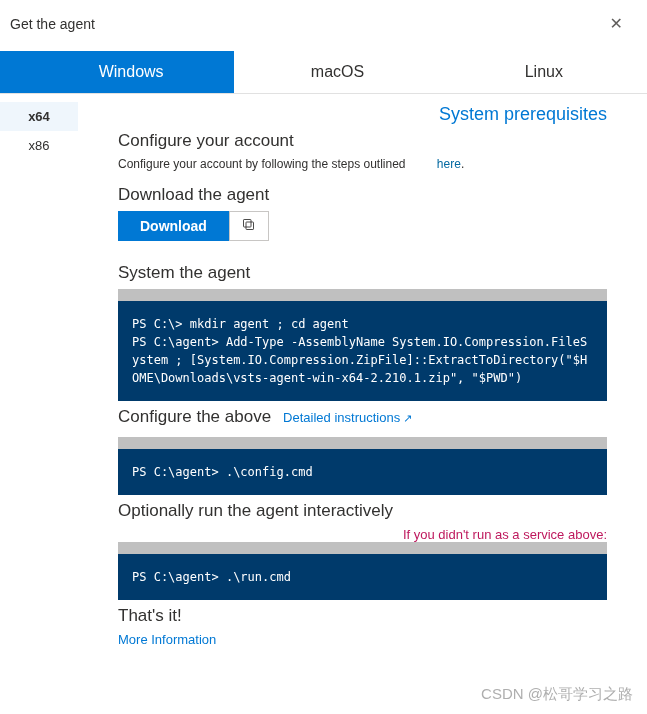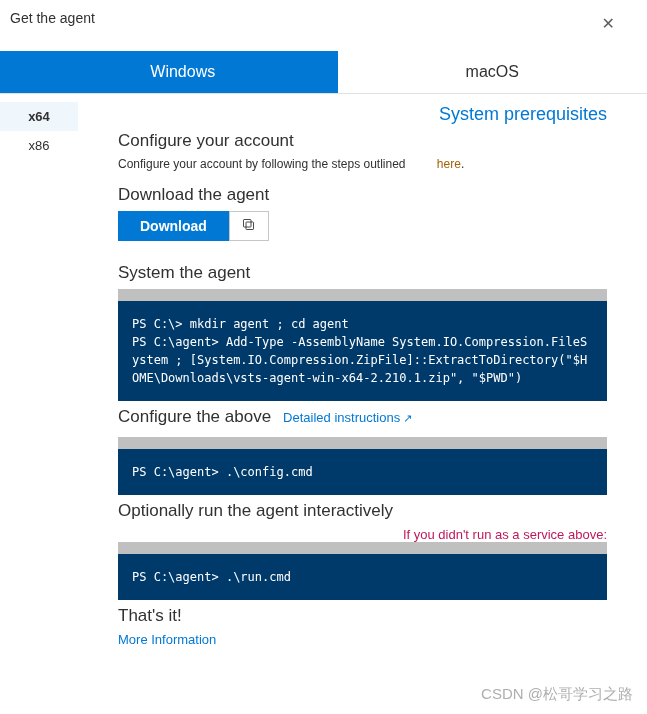--- a/index.html
+++ b/index.html
@@ -6,22 +6,22 @@
   body {
     font-family: "Segoe UI", -apple-system, sans-serif;
     font-size: 14px;
     color: #323130;
     width: 647px;
     background: #fff;
   }
   .dialog-header {
     display: flex;
     justify-content: space-between;
-    align-items: flex-start;
-    padding: 10px 28px 14px 10px;
+    align-items: center;
+    padding: 10px 20px 14px 10px;
   }
   .dialog-title {
     font-size: 14px;
     font-weight: 400;
   }
   .close-btn {
     font-size: 16px;
     color: #605e5c;
     cursor: pointer;
     padding: 4px;
@@ -79,21 +79,21 @@
     color: #323130;
     margin-top: 4px;
     margin-bottom: 6px;
   }
   .subtext {
     font-size: 12px;
     color: #323130;
     margin-bottom: 14px;
   }
   .subtext a, .link-inline {
-    color: #a16207;
+    color: #0369a1;
     cursor: pointer;
     padding-left: 28px;
   }
   .download-row {
     display: flex;
     align-items: stretch;
     margin-bottom: 22px;
   }
   .download-btn {
     background: #0078d4;
@@ -168,20 +168,21 @@
 <body>
 
 <div class="dialog-header">
   <div class="dialog-title">Get the agent</div>
   <div class="close-btn">✕</div>
 </div>
 
 <div class="os-tabs">
   <div class="os-tab active">Windows</div>
   <div class="os-tab">macOS</div>
+  <div class="os-tab">Linux</div>
 </div>
 
 <div class="body-row">
   <div class="arch-col">
     <div class="arch-item active">x64</div>
     <div class="arch-item">x86</div>
   </div>
 
   <div class="content">
 

